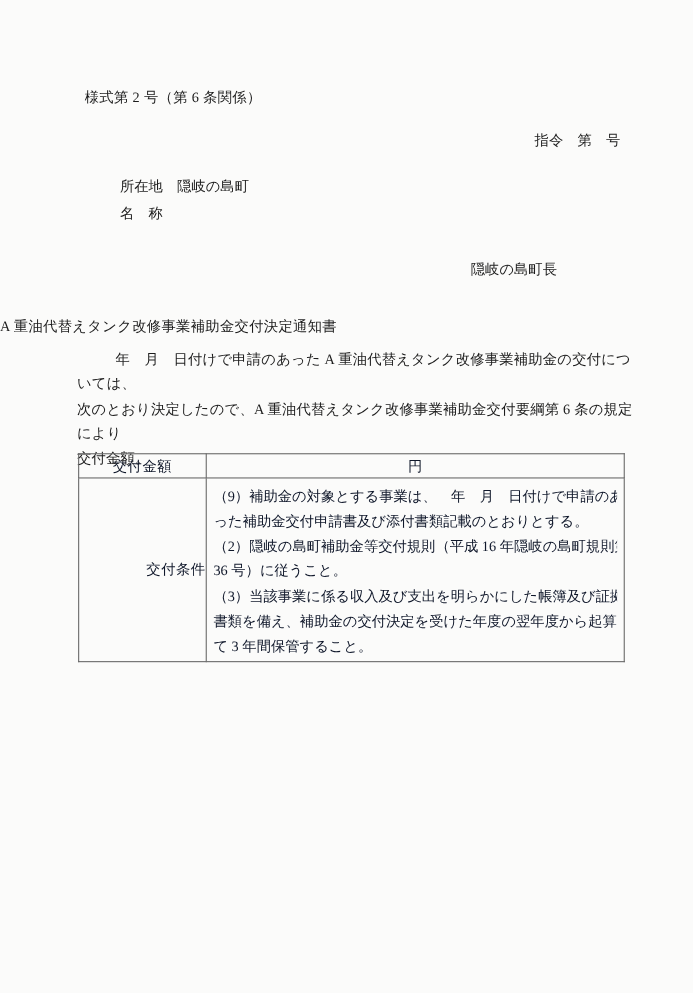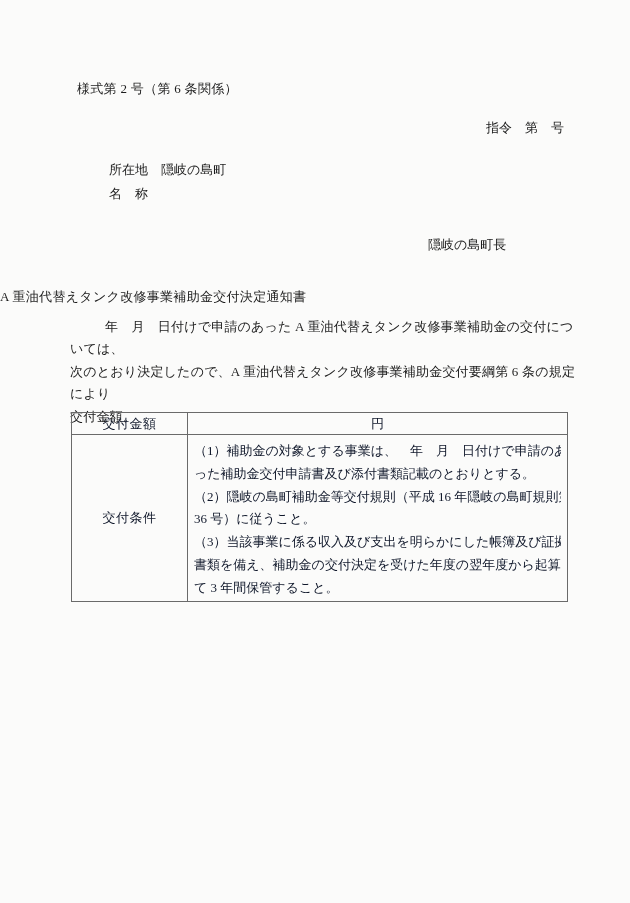--- a/index.html
+++ b/index.html
@@ -70,21 +70,21 @@
     table-layout: fixed;
     font-size: 13px;
     color: #0f172a;
   }
   .grant-table td {
     border: 1px solid #6a6a6a;
     padding: 0;
   }
   .grant-table .col-label {
     width: 115px;
-    text-align: center;
+    text-align: right;
     vertical-align: middle;
     letter-spacing: 0.5px;
   }
   .grant-table .header-row td {
     height: 21px;
     text-align: center;
     vertical-align: middle;
   }
   .grant-table .conditions-cell {
     padding: 5px 6px 1px 6px;
@@ -123,21 +123,21 @@
 
   <table class="grant-table">
     <tbody>
       <tr class="header-row">
         <td class="col-label">交付金額</td>
         <td>円</td>
       </tr>
       <tr>
         <td class="col-label">交付条件</td>
         <td class="conditions-cell">
-          <div class="cell-line">（1）補助金の対象とする事業は、　年　月　日付けで申請のあ</div>
+          <div class="cell-line">（9）補助金の対象とする事業は、　年　月　日付けで申請のあ</div>
           <div class="cell-line">った補助金交付申請書及び添付書類記載のとおりとする。</div>
           <div class="cell-line">（2）隠岐の島町補助金等交付規則（平成 16 年隠岐の島町規則第</div>
           <div class="cell-line">36 号）に従うこと。</div>
           <div class="cell-line">（3）当該事業に係る収入及び支出を明らかにした帳簿及び証拠</div>
           <div class="cell-line">書類を備え、補助金の交付決定を受けた年度の翌年度から起算し</div>
           <div class="cell-line">て 3 年間保管すること。</div>
         </td>
       </tr>
     </tbody>
   </table>

